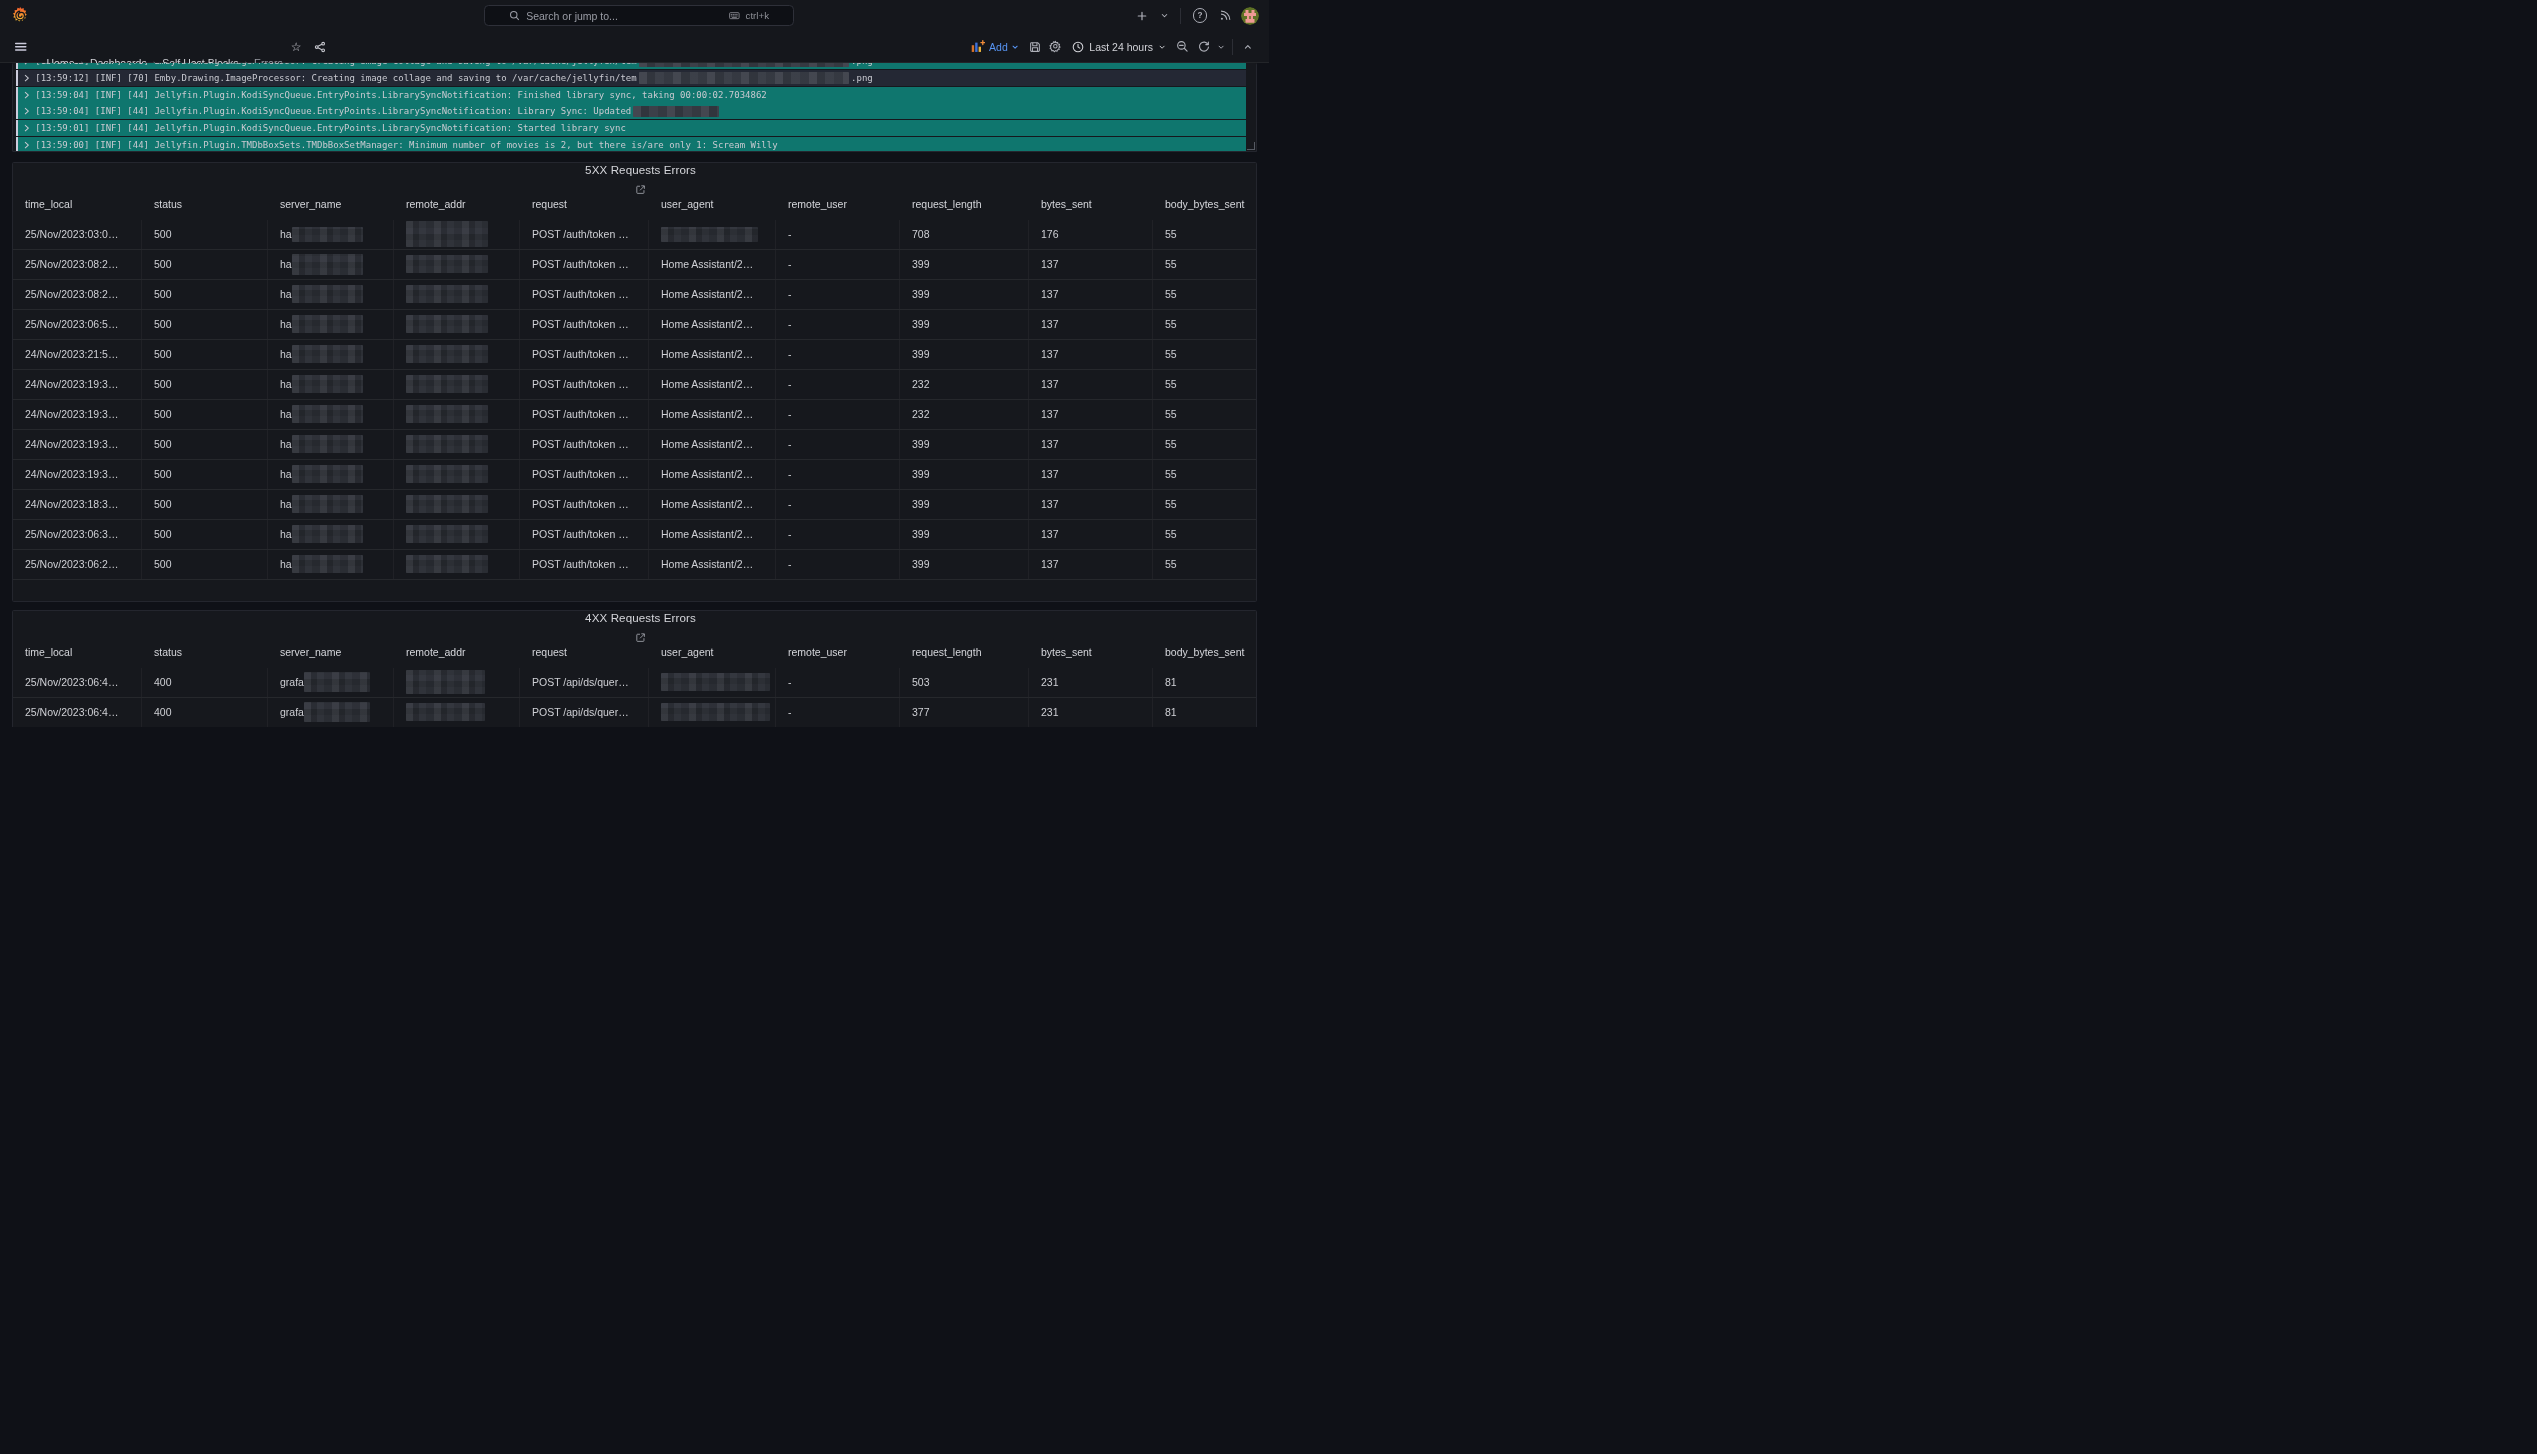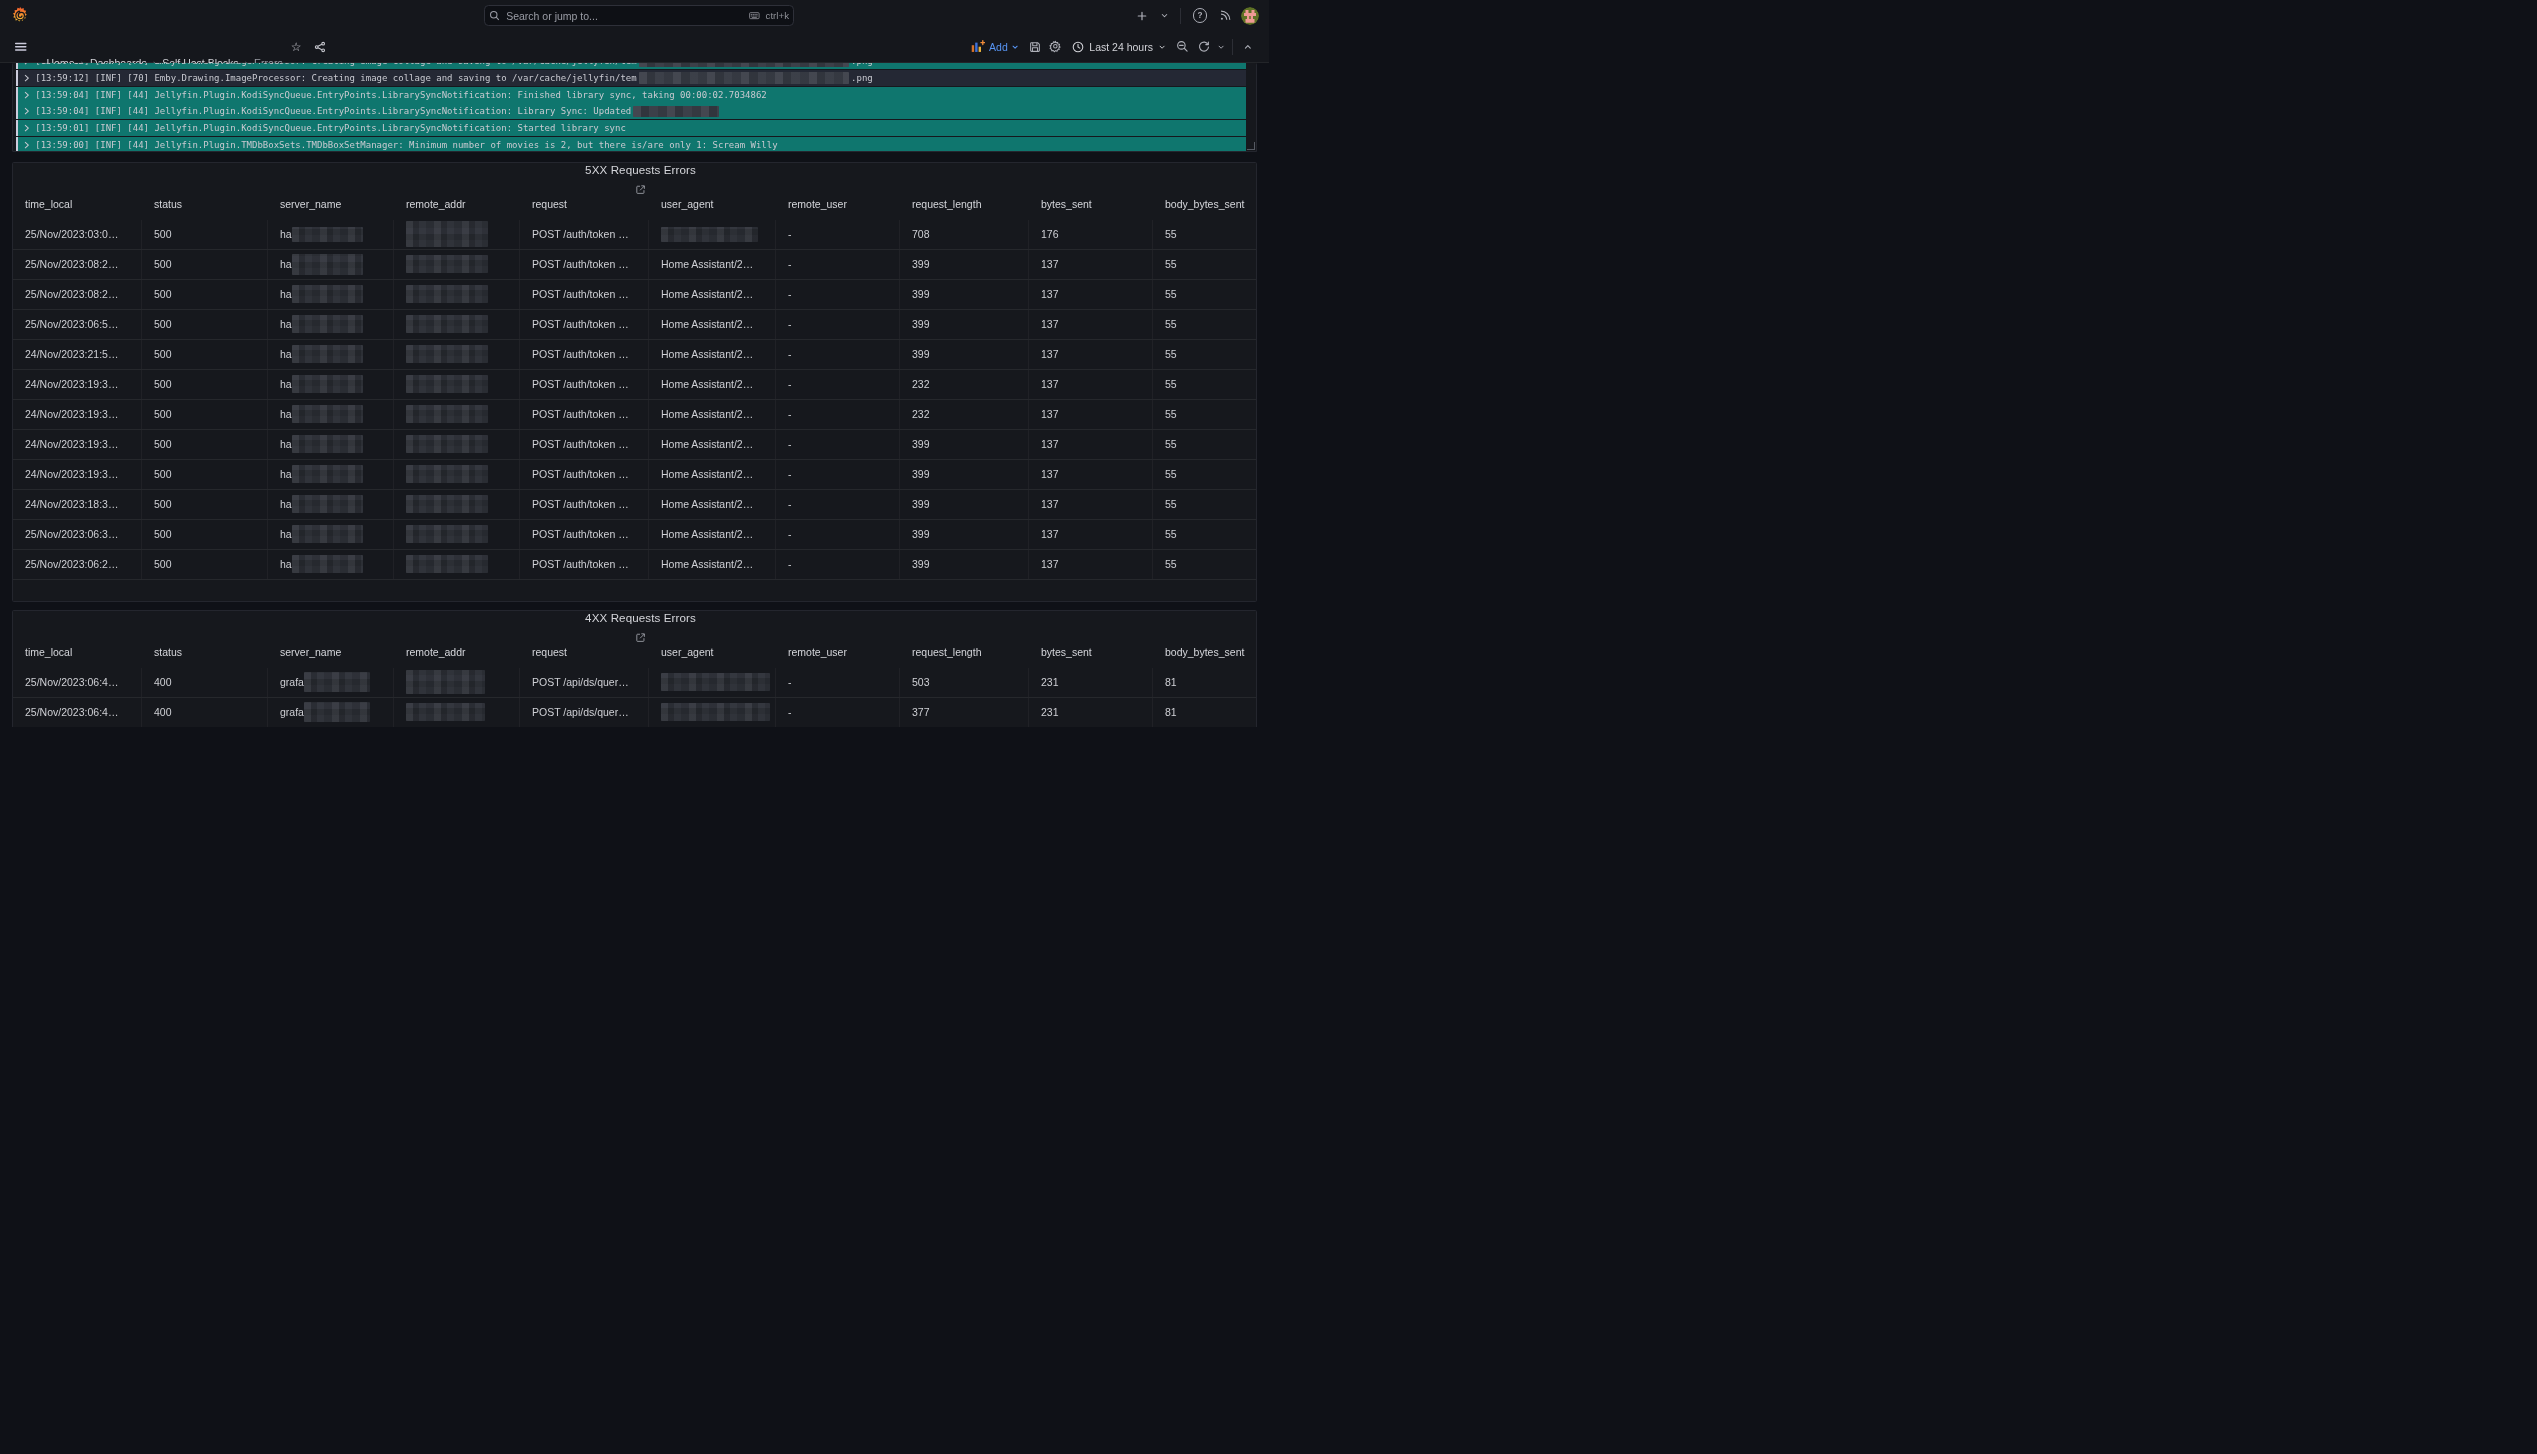--- a/index.html
+++ b/index.html
@@ -4,21 +4,21 @@
 <style>
   html,body{margin:0;padding:0;background:#0f1117;width:1269px;height:727px;overflow:hidden;
     font-family:"Liberation Sans",sans-serif;-webkit-font-smoothing:antialiased;}
   #app{position:relative;width:1269px;height:727px;background:#0f1117;color:#d2d3d8;}
 
   
   #topnav{position:absolute;top:0;left:0;right:0;height:31.5px;background:#15171c;
     border-bottom:0.7px solid #232529;display:flex;align-items:center;}
   .nav-left{display:flex;align-items:center;padding-left:9.7px;width:240px;}
   .searchbox{position:absolute;left:484px;top:5.2px;width:310px;height:21px;background:#0e1015;
-    border:0.7px solid #2e3039;border-radius:4.5px;display:flex;align-items:center;padding:0 4px;box-sizing:border-box;cursor:pointer;}
+    border:0.7px solid #2e3039;border-radius:4.5px;display:flex;align-items:center;padding:0 24px;box-sizing:border-box;cursor:pointer;}
   .searchbox .ph{color:#9a9ca5;font-size:10.5px;margin-left:6px;flex:1;}
   .kbd-group{display:flex;gap:4.5px;color:#8e9097;font-size:9.7px;}
   .nav-right{position:absolute;right:10.5px;top:0;height:31.5px;display:flex;align-items:center;gap:4.5px;}
   .icon-btn{display:flex;align-items:center;justify-content:center;width:21px;height:21px;border-radius:3px;cursor:pointer;color:#aeb0b8;}
   .icon-btn.narrow{width:13.5px;}
   .vdiv{width:0.7px;height:16.5px;background:#2c2e35;margin:0 4.5px;}
   .help-circle{width:12.7px;height:12.7px;border-radius:50%;border:1.1px solid #aeb0b8;display:flex;align-items:center;
     justify-content:center;font-size:8.2px;font-weight:700;color:#aeb0b8;}
   .avatar{width:18px;height:18px;border-radius:50%;overflow:hidden;display:block;cursor:pointer;}
 

